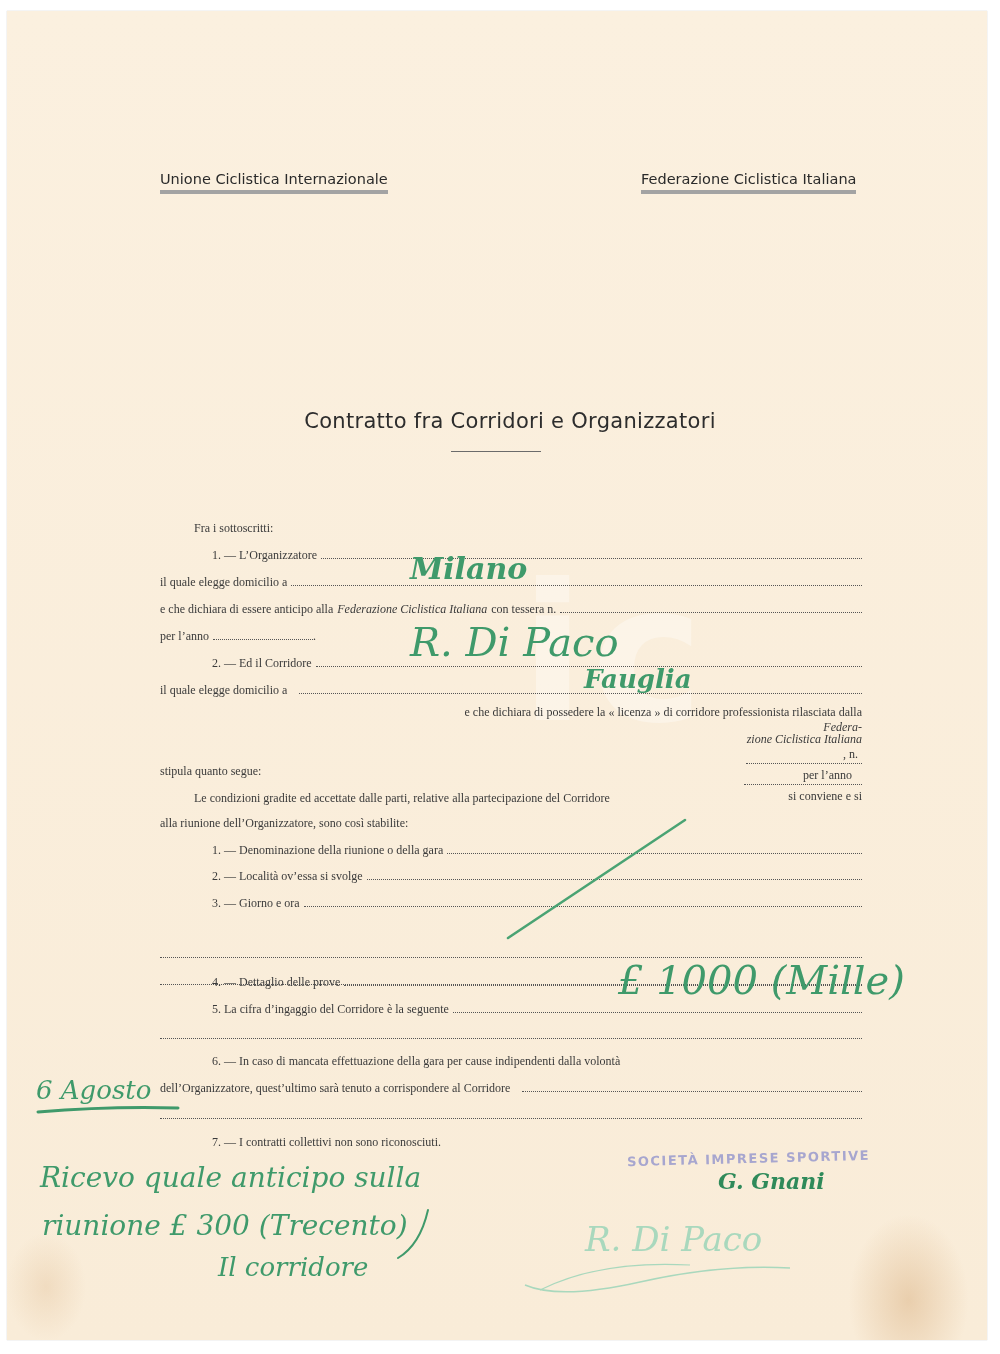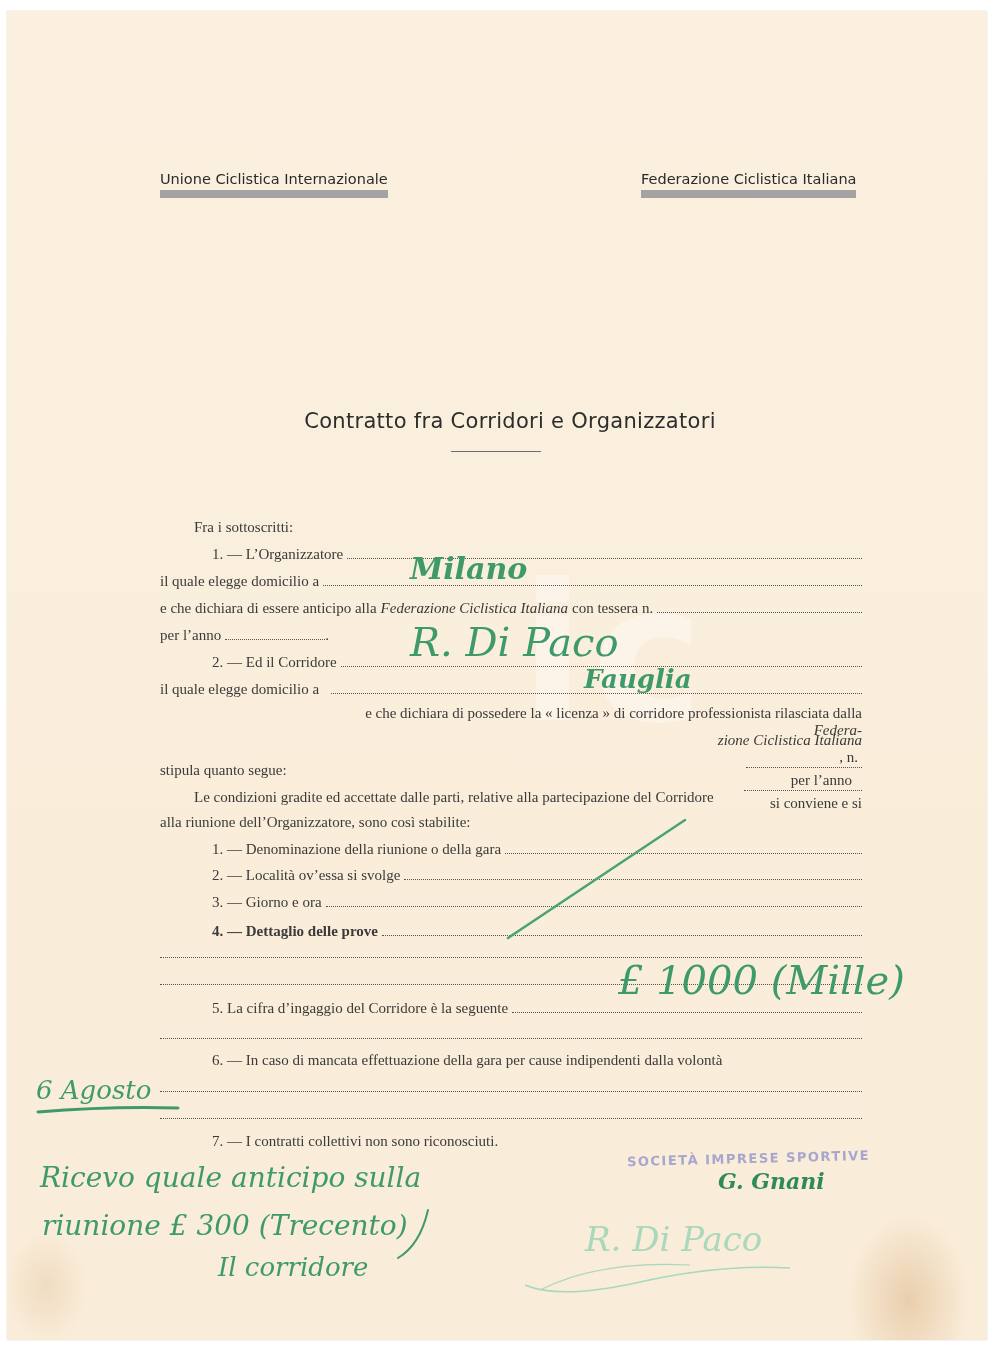--- a/index.html
+++ b/index.html
@@ -17,33 +17,33 @@
     box-shadow: 0 0 1px rgba(0,0,0,0.25);
   }
   .watermark {
     position: absolute; left: 520px; top: 560px;
     font-family: "DejaVu Sans", sans-serif; font-size: 190px; font-weight: bold;
     color: rgba(255,255,255,0.35); letter-spacing: 6px; line-height: 1;
   }
   .hdr {
     position: absolute; top: 171px;
     font-family: "DejaVu Sans", sans-serif; font-size: 14.5px; color: #2a2a2a;
-    padding-bottom: 3px; border-bottom: 8px solid #a3a3a3; white-space: nowrap;
+    padding-bottom: 3px; border-bottom: 4px solid #a3a3a3; white-space: nowrap;
   }
   .hdr-left { left: 160px; }
   .hdr-right { left: 641px; }
   .title {
     position: absolute; top: 409px; left: 0; width: 1020px; text-align: center;
     font-family: "DejaVu Sans", sans-serif; font-size: 21px; color: #2d2d2d; letter-spacing: 0.3px;
   }
   .title-rule {
     position: absolute; top: 451px; left: 451px; width: 90px; height: 1px; background: #6b6b6b;
   }
   .body-text {
-    font-family: "Liberation Serif", serif; font-size: 15px; color: #3a3a3a; text-align: center;
+    font-family: "Liberation Serif", serif; font-size: 12px; color: #3a3a3a; text-align: center;
   }
   .line {
     position: absolute; left: 160px; width: 702px; height: 20px;
     display: flex; align-items: flex-end; white-space: nowrap;
   }
   .line .lbl { flex: 0 0 auto; padding-right: 4px; }
   .line .dots {
     flex: 1 1 auto; border-bottom: 1px dotted #555; height: 1px; margin-bottom: 4px;
   }
   .line .dots.fixed { flex: 0 0 auto; }
@@ -146,39 +146,40 @@
   <span class="dots"></span>
 </div>
 <div class="line body-text" style="top:864px;">
   <span class="lbl indent2">2. — Località ov’essa si svolge</span>
   <span class="dots"></span>
 </div>
 <div class="line body-text" style="top:891px;">
   <span class="lbl indent2">3. — Giorno e ora</span>
   <span class="dots"></span>
 </div>
-<div class="line body-text" style="top:920px;font-weight:bold;">
+<div class="line body-text" style="top:970px;">
   <span class="lbl indent2">4. — Dettaglio delle prove</span>
   <span class="dots"></span>
 </div>
 
 <div class="full-dots" style="top:956px;"></div>
 <div class="full-dots" style="top:983px;"></div>
 
 <div class="line body-text" style="top:997px;">
   <span class="lbl indent2">5. La cifra d’ingaggio del Corridore è la seguente</span>
   <span class="dots"></span>
 </div>
 
 <div class="full-dots" style="top:1037px;"></div>
 
 <div class="line body-text justify" style="top:1049px;">
   <span class="lbl indent2">6. — In caso di mancata effettuazione della gara per cause indipendenti dalla volontà</span>
 </div>
 <div class="line body-text" style="top:1076px;">
+  <span class="lbl" style="padding-right:12px">dell’Organizzatore, quest’ultimo sarà tenuto a corrispondere al Corridore</span>
   <span class="dots"></span>
 </div>
 <div class="full-dots" style="top:1117px;"></div>
 
 <div class="line body-text" style="top:1130px;">
   <span class="lbl indent2">7. — I contratti collettivi non sono riconosciuti.</span>
 </div>
 
 <div class="stamp">SOCIETÀ IMPRESE SPORTIVE</div>
 

